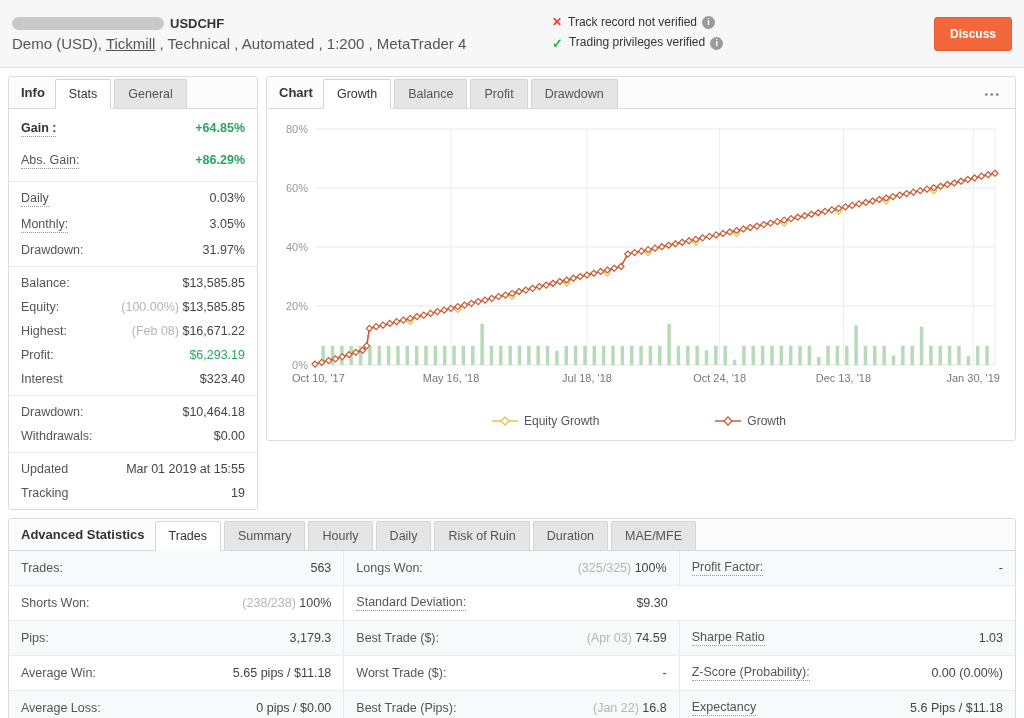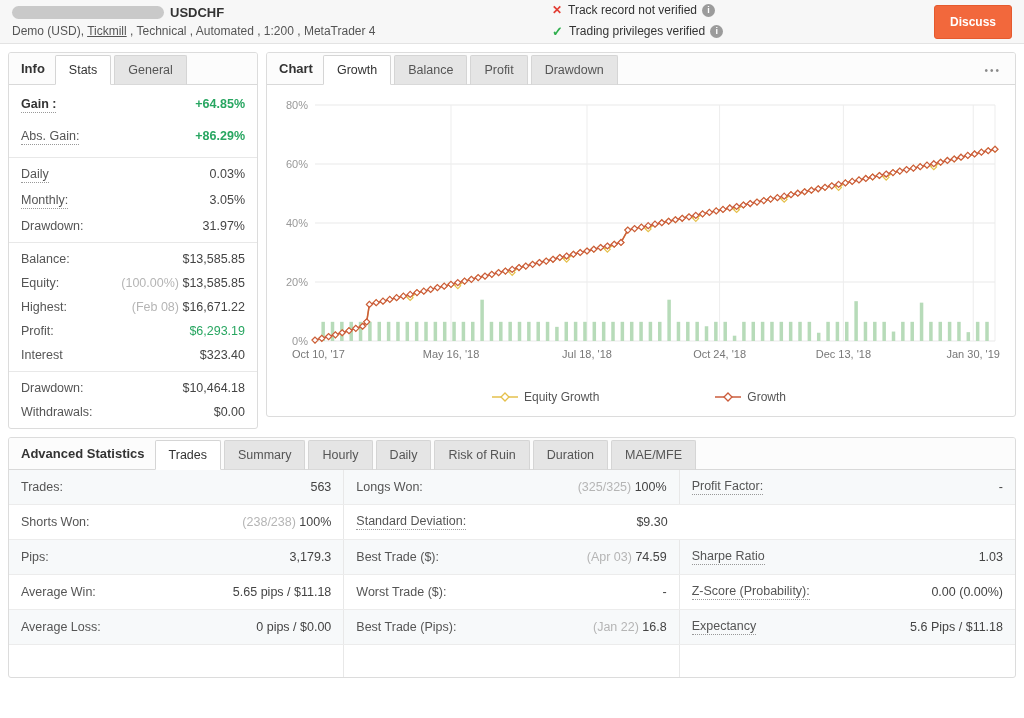--- a/index.html
+++ b/index.html
@@ -6,27 +6,27 @@
   html,body { margin:0; padding:0; }
   body {
     width:1024px; height:718px; overflow:hidden;
     background:#fff; color:#444;
     font-family:"Liberation Sans", sans-serif; font-size:13px;
   }
   
   .topbar {
     display:flex; align-items:center;
     background:#f7f7f7; border-bottom:1px solid #e3e3e3;
-    padding:8px 12px; height:44px;
+    padding:8px 12px; height:68px;
   }
   .acct { width:540px; }
   .acct-title-row { display:flex; align-items:center; }
   .redacted { display:inline-block; width:152px; height:13px; background:#c9c9c9; border-radius:7px; margin-right:6px; }
   .acct-symbol { font-weight:bold; color:#333; font-size:13px; }
-  .acct-sub { color:#555; font-size:12px; margin-top:4px; }
+  .acct-sub { color:#555; font-size:15px; margin-top:4px; }
   .acct-sub a { color:#555; text-decoration:underline; cursor:pointer; }
   .verify { flex:1; font-size:12px; color:#333; line-height:1.65; }
   .vline { display:flex; align-items:center; }
   .x-icon { color:#e23d33; font-weight:bold; margin-right:6px; font-size:12px; }
   .check-icon { color:#2faf4e; font-weight:bold; margin-right:6px; font-size:13px; }
   .info-icon { display:inline-block; width:13px; height:13px; border-radius:50%; background:#9b9b9b; color:#fff;
     font-size:9px; font-weight:bold; text-align:center; line-height:13px; margin-left:5px; }
   .discuss { margin-left:auto; background:#f2683c; color:#fff; border:1px solid #e55a2e; border-radius:3px;
     padding:9px 15px; font-size:12px; font-weight:bold; cursor:pointer; font-family:inherit; }
   
@@ -154,20 +154,30 @@
           </div>
         </div>
         <div class="sb-group">
           <div class="sb-row">
             <span class="sb-label">Drawdown:</span>
             <span class="sb-val"><span>$10,464.18</span></span>
           </div>
           <div class="sb-row">
             <span class="sb-label">Withdrawals:</span>
             <span class="sb-val"><span>$0.00</span></span>
+          </div>
+        </div>
+        <div class="sb-group">
+          <div class="sb-row">
+            <span class="sb-label">Updated</span>
+            <span class="sb-val"><span>Mar 01 2019 at 15:55</span></span>
+          </div>
+          <div class="sb-row">
+            <span class="sb-label">Tracking</span>
+            <span class="sb-val"><span>19</span></span>
           </div>
         </div>
       </div>
   </section>
 
   <section class="panel chartpanel">
     <div class="tabbar">
       <span class="bar-label">Chart</span>
       <span class="tabs-slot" id="chart-tabs-slot">
           <span class="tab active">Growth</span>

